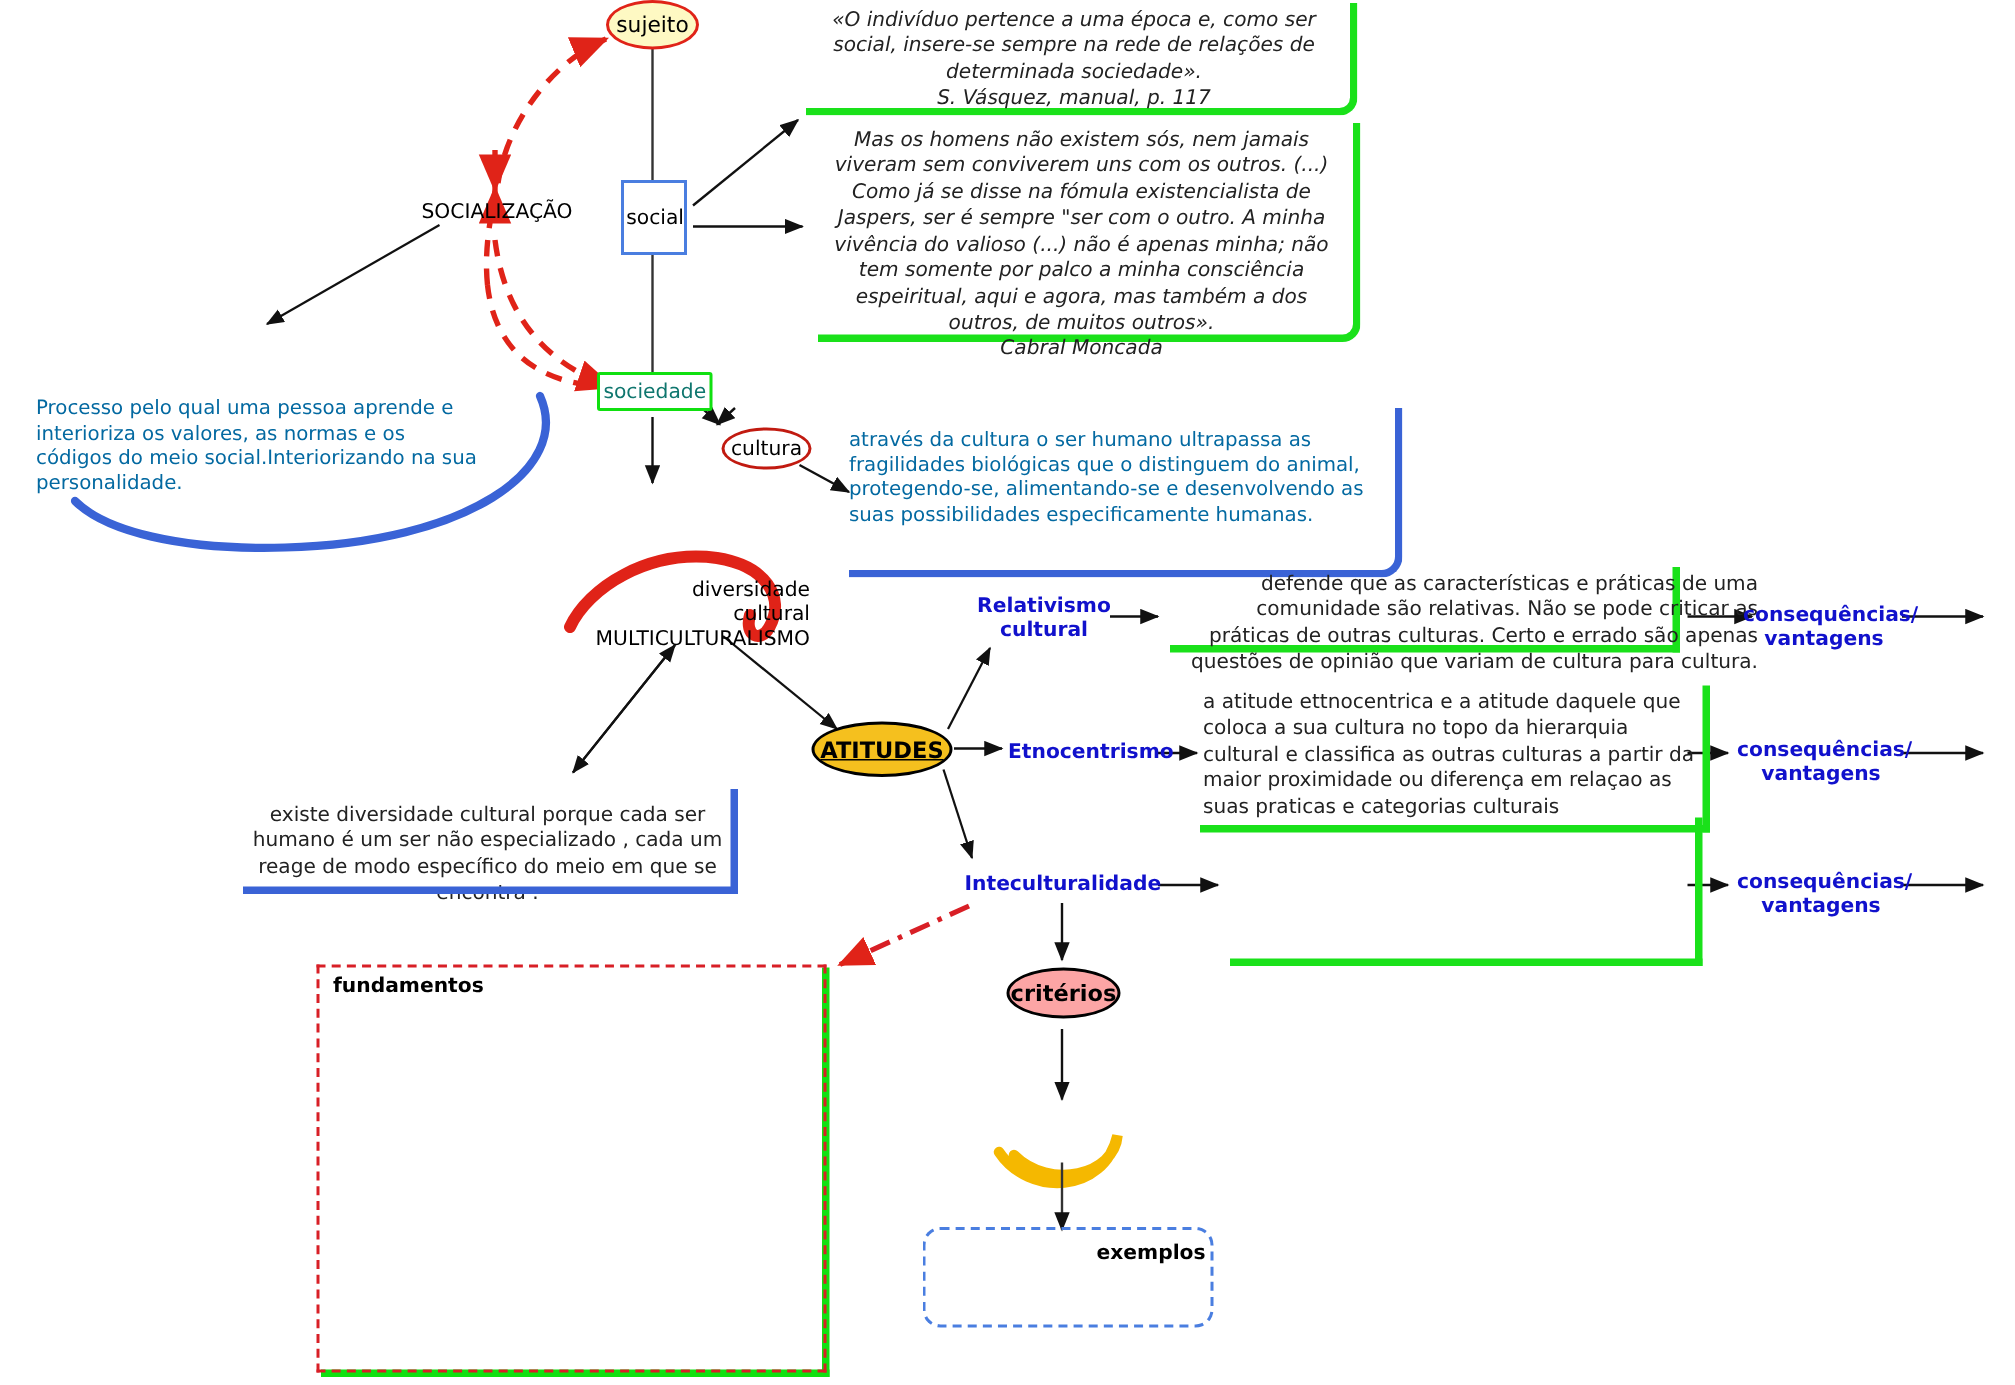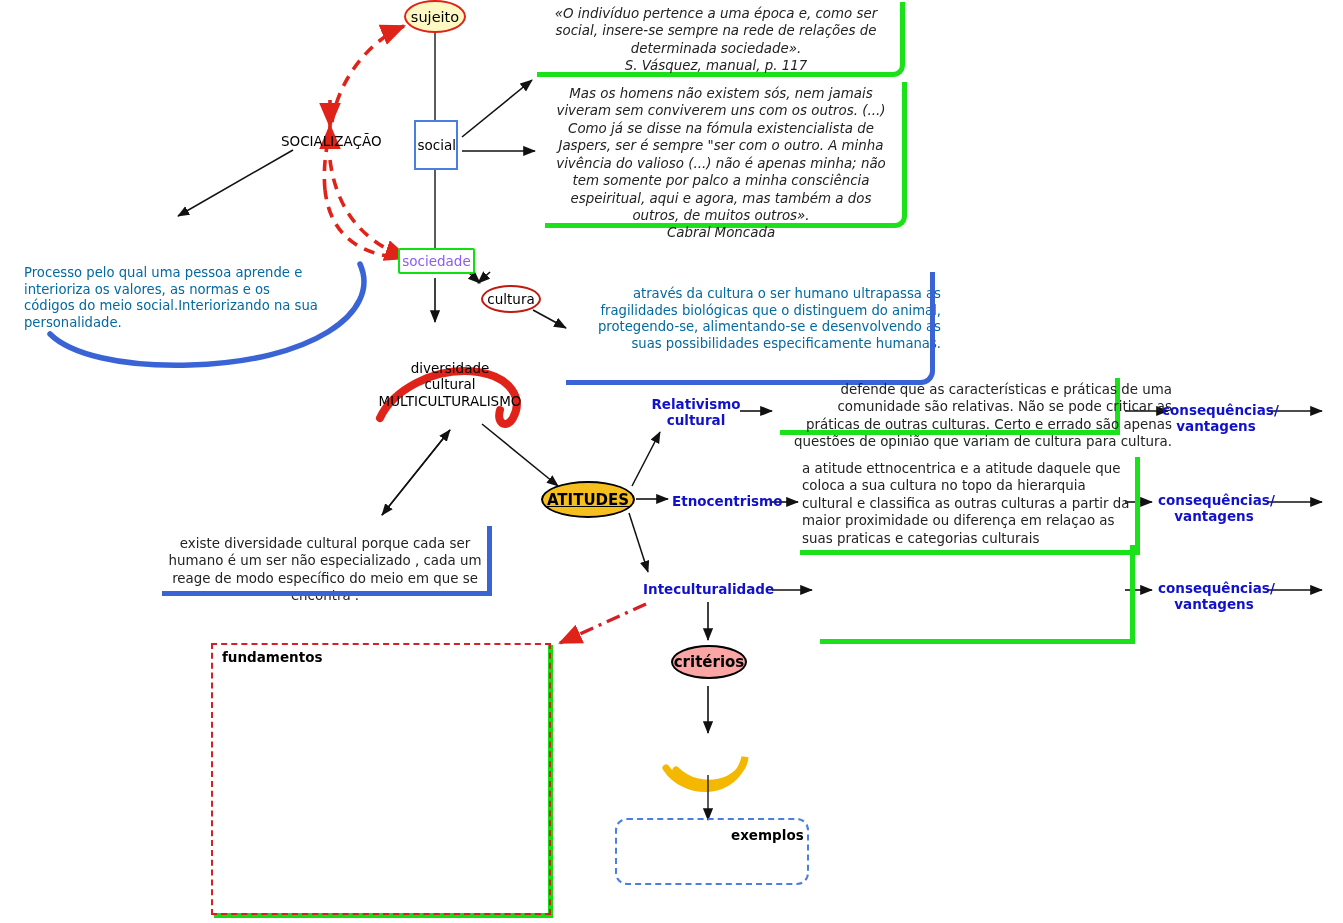--- a/index.html
+++ b/index.html
@@ -11,25 +11,25 @@
 
   
   .ellipse{display:flex;align-items:center;justify-content:center;border-radius:50%;text-align:center;}
   .ell-sujeito{background:#fef9c3;border:2.2px solid #e02318;color:#000;font-size:14.5px;}
   .ell-atitudes{background:#f5c01e;border:2.2px solid #000;color:#000;font-size:15px;font-weight:bold;text-decoration:underline;}
   .ell-criterios{background:#fca5a5;border:2.2px solid #000;color:#000;font-size:15px;font-weight:bold;}
   .ell-cultura{background:#fff;border:2.2px solid #c11a10;color:#000;font-size:13.5px;}
 
   
   .rect-social{border:2.4px solid #4a7ee0;background:#fff;display:flex;align-items:center;justify-content:flex-end;font-size:13.5px;color:#000;}
-  .rect-sociedade{border:2.4px solid #10e010;border-radius:2px;background:#fff;display:flex;align-items:center;justify-content:center;font-size:13.5px;color:#8b5cf6;}
+  .rect-sociedade{border:2.4px solid #10e010;border-radius:2px;background:#fff;display:flex;align-items:center;justify-content:center;font-size:13.5px;color:#0f766e;}
 
   
   .plain{position:absolute;font-size:13.5px;color:#000;line-height:1.22;}
-  .plain-center{text-align:center;}
+  .plain-center{text-align:right;margin-top:25px;}
   .red-text{position:absolute;color:#0369a1;font-size:13.2px;line-height:1.26;}
   .blue-label{position:absolute;color:#1111cc;font-weight:bold;font-size:13.5px;line-height:1.22;text-align:center;}
 
   
   .tblock{position:absolute;font-size:13.4px;color:#222;line-height:1.3;box-sizing:border-box;}
   .tb-right{text-align:center;font-style:italic;}
   .tb-left{text-align:left;}
 
   
   .grn-bracket{position:absolute;border-right:5px solid #1ae11a;border-bottom:5px solid #1ae11a;border-bottom-right-radius:12px;box-sizing:border-box;pointer-events:none;}
@@ -175,21 +175,21 @@
 
   <div class="grn-bracket" style="left:545px;top:82px;width:362px;height:146px;"></div>
   <div class="tblock tb-right" style="left:548px;top:85px;width:352px;white-space:pre-line;padding-right:6px;">Mas os homens não existem sós, nem jamais viveram sem conviverem uns com os outros. (...) Como já se disse na fómula existencialista de Jaspers, ser é sempre "ser com o outro. A minha vivência do valioso (...) não é apenas minha; não tem somente por palco a minha consciência espeiritual, aqui e agora, mas também a dos outros, de muitos outros».
 Cabral Moncada</div>
 
   <div class="red-text" style="left:24px;top:265px;width:300px;">Processo pelo qual uma pessoa aprende e interioriza os valores, as normas e os códigos do meio social.Interiorizando na sua personalidade.</div>
   <svg style="position:absolute;left:10px;top:258px;width:370px;height:115px;" viewBox="0 0 370 115">
     <path d="M350,6 C372,55 300,104 180,107 C110,109 60,96 40,76" stroke="#3a63d6" stroke-width="5.5" fill="none" stroke-linecap="round"></path>
   </svg>
 
-  <div class="red-text" style="left:566px;top:286px;width:375px;text-align:right;">através da cultura o ser humano ultrapassa as fragilidades biológicas que o distinguem do animal, protegendo-se, alimentando-se e desenvolvendo as suas possibilidades especificamente humanas.</div>
+  <div class="red-text" style="left:566px;top:286px;width:375px;text-align:left;">através da cultura o ser humano ultrapassa as fragilidades biológicas que o distinguem do animal, protegendo-se, alimentando-se e desenvolvendo as suas possibilidades especificamente humanas.</div>
   <div class="blu-bracket" style="left:566px;top:272px;width:369px;height:113px;"></div>
 
   <div class="blue-label" style="left:650px;top:396px;width:92px;white-space:pre-line;">Relativismo
 cultural</div>
   <div class="blue-label" style="left:672px;top:493px;width:104px;">Etnocentrismo</div>
   <div class="blue-label" style="left:643px;top:581px;width:128px;">Inteculturalidade</div>
 
   <div class="grn-bracket sq" style="left:780px;top:378px;width:340px;height:57px;"></div>
   <div class="tblock tb-left" style="left:782px;top:381px;width:390px;text-align:right;">defende que as características e práticas de uma comunidade são relativas. Não se pode criticar as práticas de outras culturas. Certo e errado são apenas questões de opinião que variam de cultura para cultura.</div>
 

